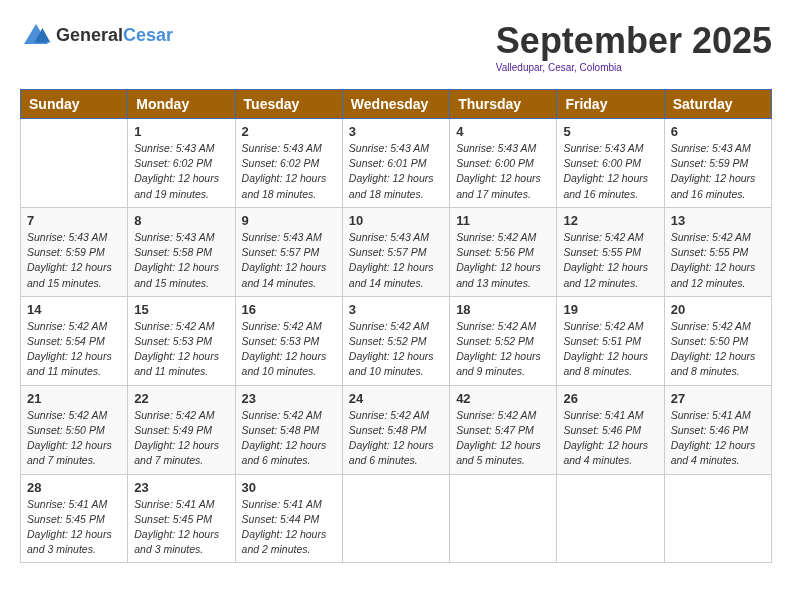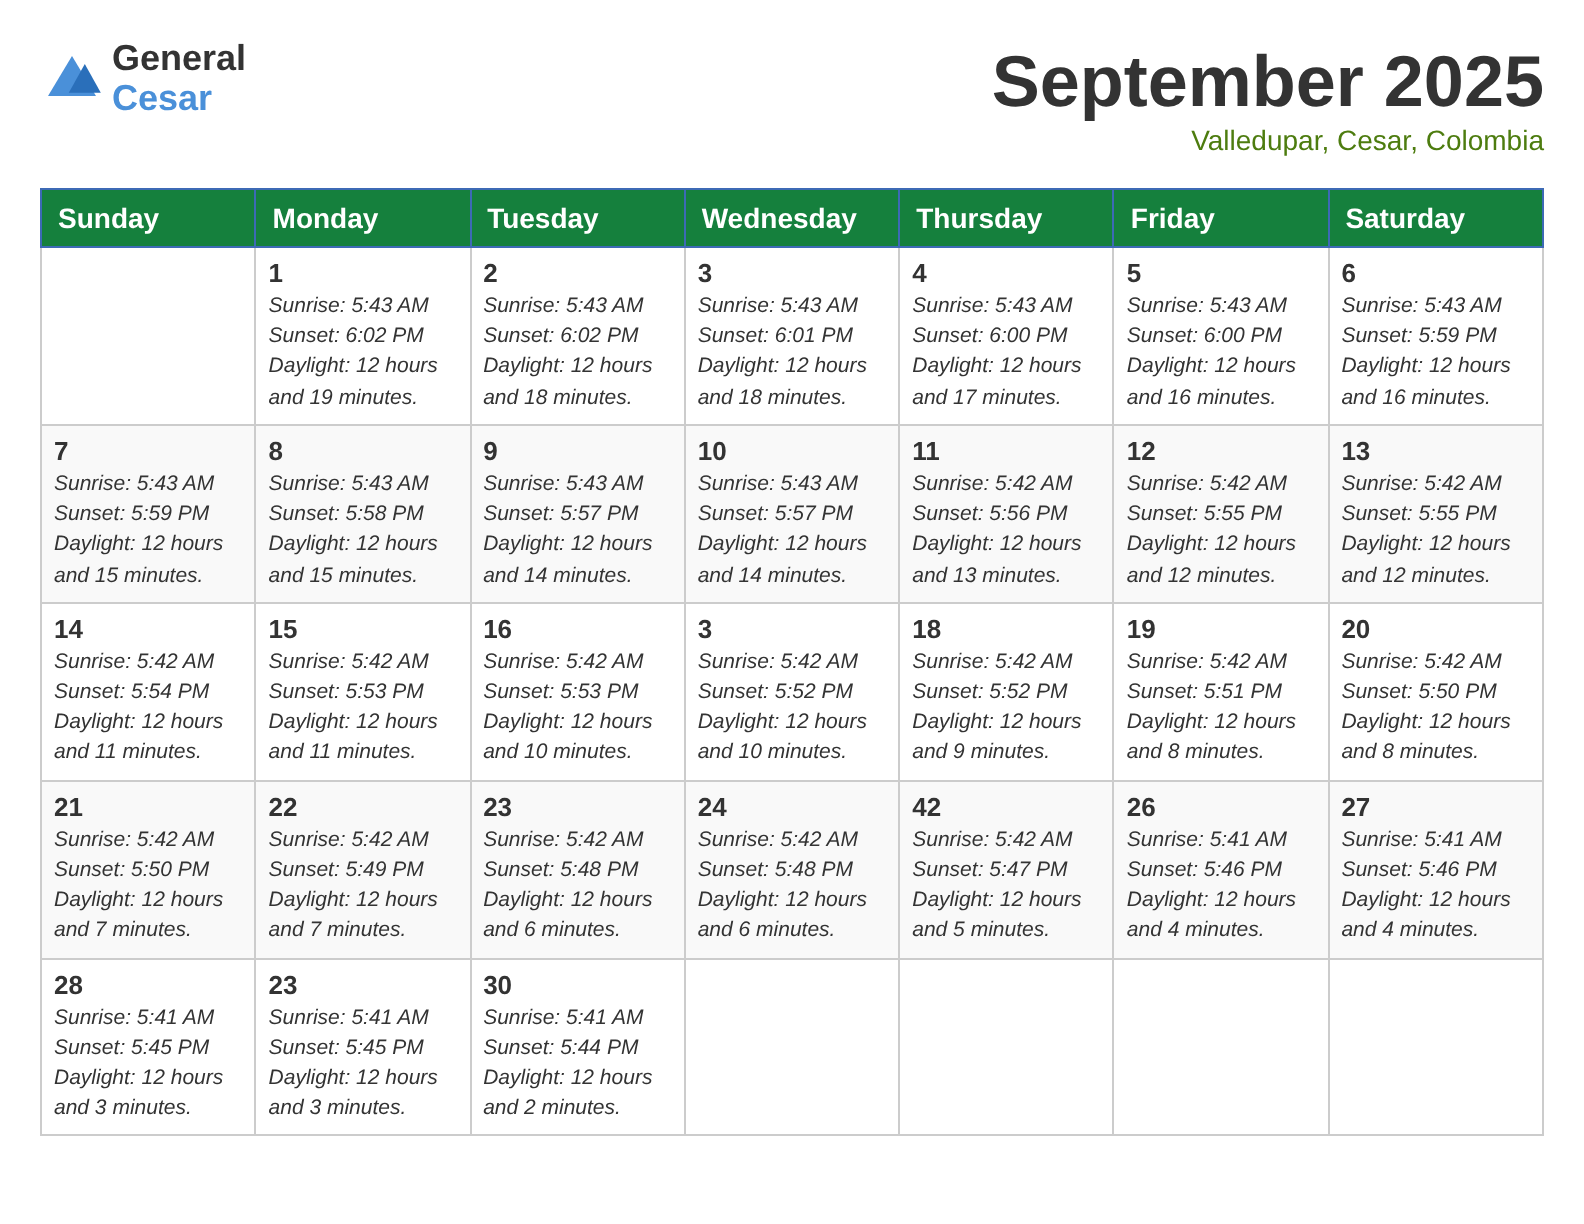--- a/index.html
+++ b/index.html
@@ -16,50 +16,49 @@
       align-items: flex-start;
       margin-bottom: 16px;
     }
     .logo {
       display: flex;
       align-items: center;
       gap: 4px;
     }
     .logo-text {
       display: flex;
-      flex-direction: column;
       font-size: 18px;
       font-weight: bold;
       color: #333;
       line-height: 1.1;
     }
     .logo-text span:first-child { color: #333; }
     .logo-icon {
       width: 32px;
       height: 32px;
     }
     .title-area {
-      text-align: right;
+      text-align: left;
     }
     .month-title {
       font-size: 36px;
       font-weight: bold;
       color: #333;
     }
     .location {
-      font-size: 14px;
-      color: #4d7c0f;
+      font-size: 10px;
+      color: #4c1d95;
     }
     .calendar {
       width: 100%;
       border-collapse: collapse;
       border: 1px solid #ccc;
     }
     .calendar th {
-      background-color: #15803d;
+      background-color: #a16207;
       color: white;
       text-align: left;
       padding: 6px 8px;
       font-size: 14px;
       font-weight: bold;
       border: 1px solid #3d6ab5;
     }
     .calendar td {
       vertical-align: top;
       border: 1px solid #ccc;

